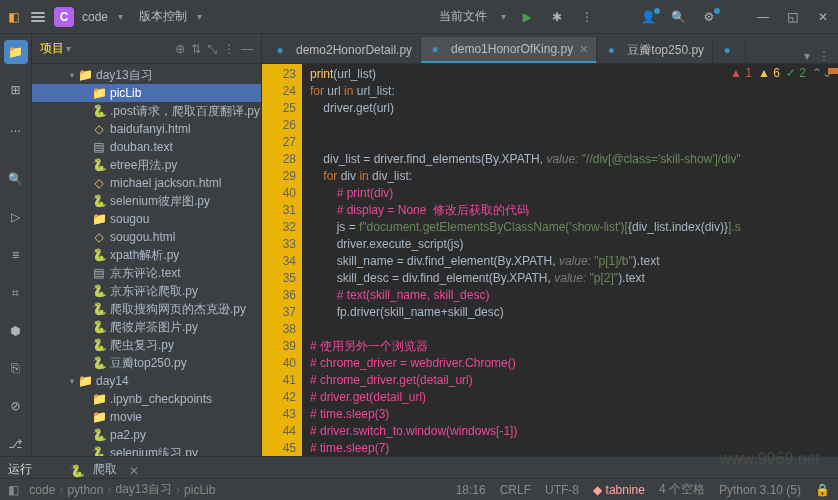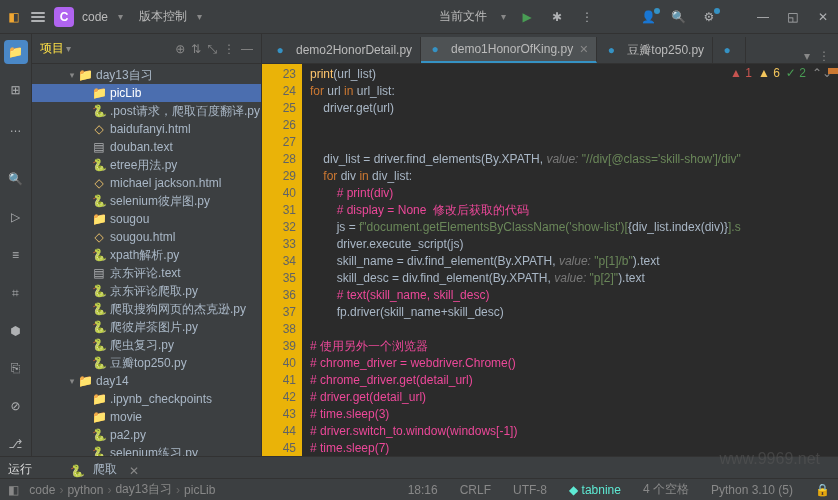--- a/index.html
+++ b/index.html
@@ -58,22 +58,22 @@
 .insp{position:absolute;top:2px;right:6px;display:flex;gap:6px;font-size:11px}
 .insp .warn{color:#f2c55c}
 .insp .err{color:#c75450}
 .insp .ok{color:#499c54}
 .run-bar{height:22px;background:#3c3f41;display:flex;align-items:flex-end;padding:0 8px;border-top:1px solid #323232;gap:8px}
 .run-bar .py-run{color:#ddd}
 .run-close{color:#888;margin-left:4px}
 .status{height:22px;background:#3c3f41;display:flex;align-items:center;padding:0 8px;border-top:1px solid #323232;gap:10px;color:#888}
 .breadcrumb{display:flex;gap:4px;align-items:center}
 .breadcrumb .sep{color:#666}
-.status .right{margin-left:auto;display:flex;gap:22px;align-items:center}
-.tabnine{color:#5eead4}
+.status .right{margin-left:auto;display:flex;gap:14px;align-items:center}
+.tabnine{color:#fca5a5}
 .wm{position:absolute;right:18px;bottom:32px;color:#5b5b5b;font-size:16px;opacity:.5;pointer-events:none}
 .mini-map{position:absolute;top:4px;right:0;width:10px;height:6px;background:#cc7832}
 </style>
 </head>
 <body>
 
 <div class="top-bar">
   <div class="tb-left">
     <span class="sq-icon" style="color:#f0a732">◧</span>
     <span class="sq-icon">

